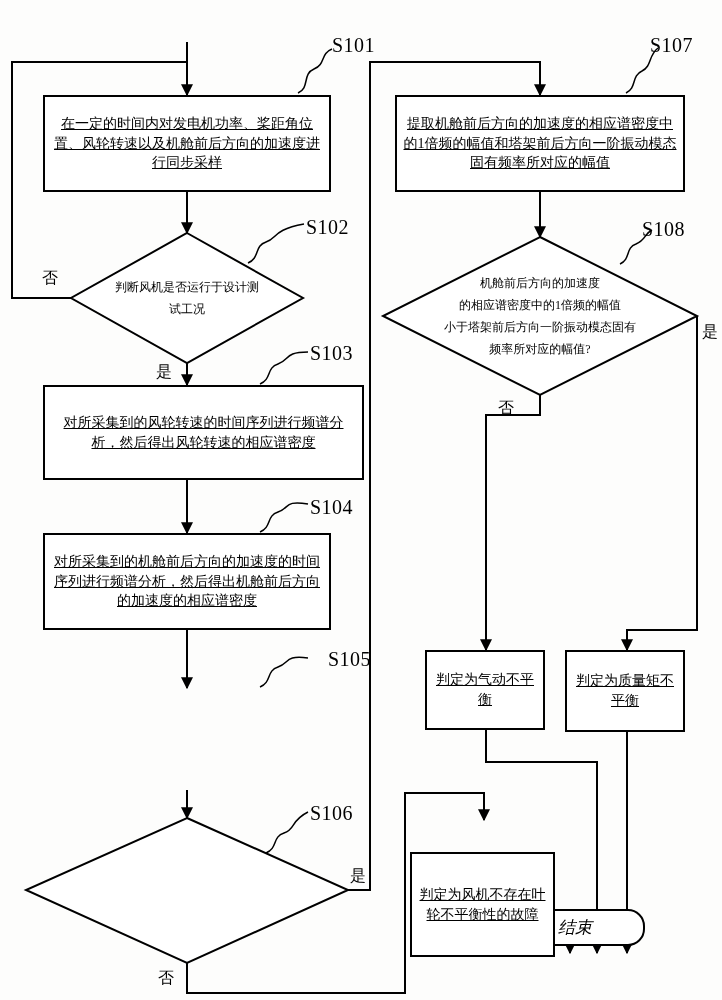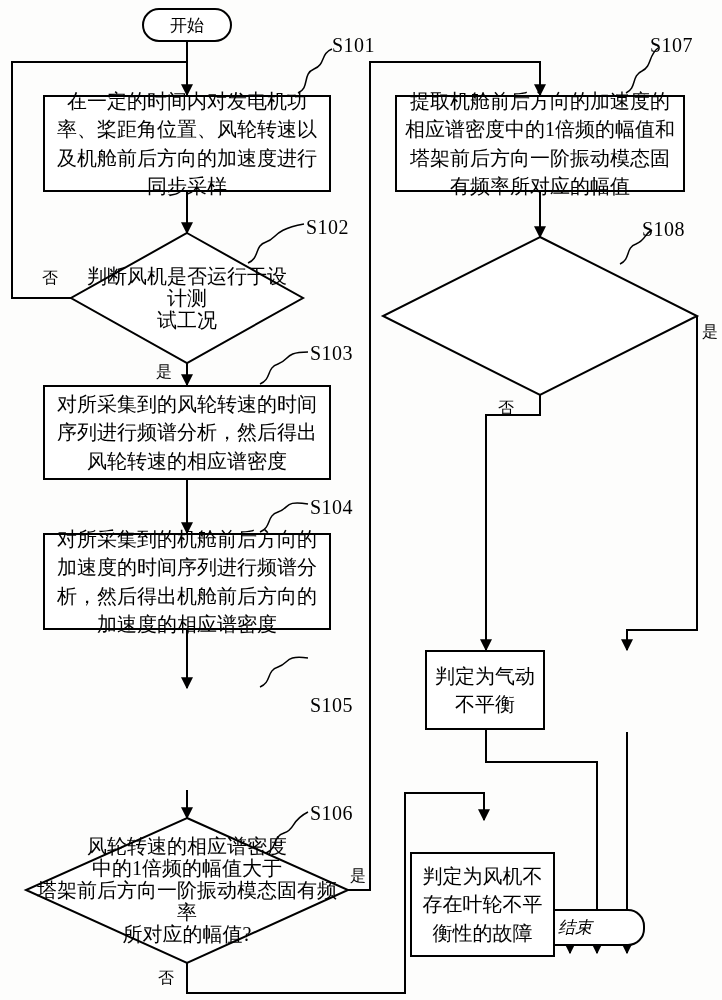--- a/index.html
+++ b/index.html
@@ -5,30 +5,30 @@
   html,body{margin:0;padding:0;background:#ffffff;}
   #stage{
     position:relative;width:722px;height:1000px;background:#fdfdfc;
     font-family:"Liberation Serif","DejaVu Serif",serif;color:#000;
     overflow:hidden;
   }
   #wires{position:absolute;left:0;top:0;width:722px;height:1000px;}
   .proc{
     position:absolute;box-sizing:border-box;background:#fff;border:2px solid #000;
     display:flex;align-items:center;justify-content:center;text-align:center;
-    padding:4px 6px;font-size:20px;line-height:1.42;
+    padding:4px 6px;font-size:14px;line-height:1.42;text-decoration:underline;
   }
   .terminal{
     position:absolute;box-sizing:border-box;background:#fff;border:2px solid #000;
     border-radius:17px;display:flex;align-items:center;justify-content:center;
     font-size:17px;
   }
   .dtext{
     position:absolute;display:flex;align-items:center;justify-content:center;
-    text-align:center;font-size:20px;line-height:22px;white-space:pre-line;
+    text-align:center;font-size:12px;line-height:22px;white-space:pre-line;
     background:transparent;
   }
   .slabel{position:absolute;font-size:20px;letter-spacing:0.5px;}
   .blabel{position:absolute;font-size:16px;}
 </style>
 </head>
 <body>
 
 <div id="stage">
 
@@ -66,58 +66,58 @@
       <path d="M248,263 C260,258 254,246 266,242 C278,238 272,230 304,224"></path>
       <path d="M260,384 C272,379 266,368 278,364 C290,360 284,352 308,352"></path>
       <path d="M260,532 C272,527 266,516 278,512 C290,508 284,500 308,504"></path>
       <path d="M260,687 C272,682 266,671 278,667 C290,663 284,655 308,658"></path>
       <path d="M266,853 C278,848 272,837 284,833 C296,829 290,821 308,812"></path>
       <path d="M626,93 C637,88 631,76 642,71 C652,66 648,56 658,48"></path>
       <path d="M620,264 C631,259 625,248 636,244 C646,240 644,234 652,230"></path>
     </g>
   </svg>
 
-  <div class="terminal" style="left:142px;top:8px;width:90px;height:34px;">
-    <span>开始</span>
-  </div>
   <div class="terminal" style="left:505px;top:909px;width:140px;height:37px;font-style:italic;">
     <span>结束</span>
   </div>
 
   <div class="proc" style="left:43px;top:95px;width:288px;height:97px;">
     <span>在一定的时间内对发电机功率、桨距角位置、风轮转速以及机舱前后方向的加速度进行同步采样</span>
   </div>
-  <div class="proc" style="left:43px;top:385px;width:288px;height:95px;">
+  <div class="proc" style="left:43px;top:385px;width:321px;height:95px;">
     <span>对所采集到的风轮转速的时间序列进行频谱分析，然后得出风轮转速的相应谱密度</span>
   </div>
   <div class="proc" style="left:43px;top:533px;width:288px;height:97px;">
     <span>对所采集到的机舱前后方向的加速度的时间序列进行频谱分析，然后得出机舱前后方向的加速度的相应谱密度</span>
   </div>
   <div class="proc" style="left:395px;top:95px;width:290px;height:97px;">
     <span>提取机舱前后方向的加速度的相应谱密度中的1倍频的幅值和塔架前后方向一阶振动模态固有频率所对应的幅值</span>
   </div>
   <div class="proc" style="left:425px;top:650px;width:120px;height:80px;">
     <span>判定为气动不平衡</span>
   </div>
+  <div class="proc" style="left:565px;top:650px;width:120px;height:82px;">
+    <span>判定为质量矩不平衡</span>
+  </div>
   <div class="proc" style="left:410px;top:852px;width:145px;height:105px;">
     <span>判定为风机不存在叶轮不平衡性的故障</span>
   </div>
 
   <div class="dtext" style="left:87px;top:272px;width:200px;height:52px;">判断风机是否运行于设计测
 试工况</div>
-  <div class="dtext" style="left:37px;top:844px;width:300px;height:92px;">风轮转速的相应谱密度
-中的1倍频的幅值大于
-塔架前后方向一阶振动模态固有频率
-所对应的幅值?</div>
+  <div class="dtext" style="left:400px;top:270px;width:280px;height:92px;">机舱前后方向的加速度
+的相应谱密度中的1倍频的幅值
+小于塔架前后方向一阶振动模态固有
+频率所对应的幅值?</div>
 
   <div class="slabel" style="left:332px;top:34px;">S101</div>
   <div class="slabel" style="left:306px;top:216px;">S102</div>
   <div class="slabel" style="left:310px;top:342px;">S103</div>
   <div class="slabel" style="left:310px;top:496px;">S104</div>
-  <div class="slabel" style="left:310px;top:648px;margin-top:46px;">S105</div>
+  <div class="slabel" style="left:328px;top:648px;">S105</div>
   <div class="slabel" style="left:310px;top:802px;">S106</div>
   <div class="slabel" style="left:650px;top:34px;">S107</div>
   <div class="slabel" style="left:642px;top:218px;">S108</div>
 
   <div class="blabel" style="left:42px;top:268px;">否</div>
   <div class="blabel" style="left:156px;top:362px;">是</div>
   <div class="blabel" style="left:350px;top:866px;">是</div>
   <div class="blabel" style="left:158px;top:968px;">否</div>
   <div class="blabel" style="left:498px;top:398px;">否</div>
   <div class="blabel" style="left:702px;top:322px;">是</div>

